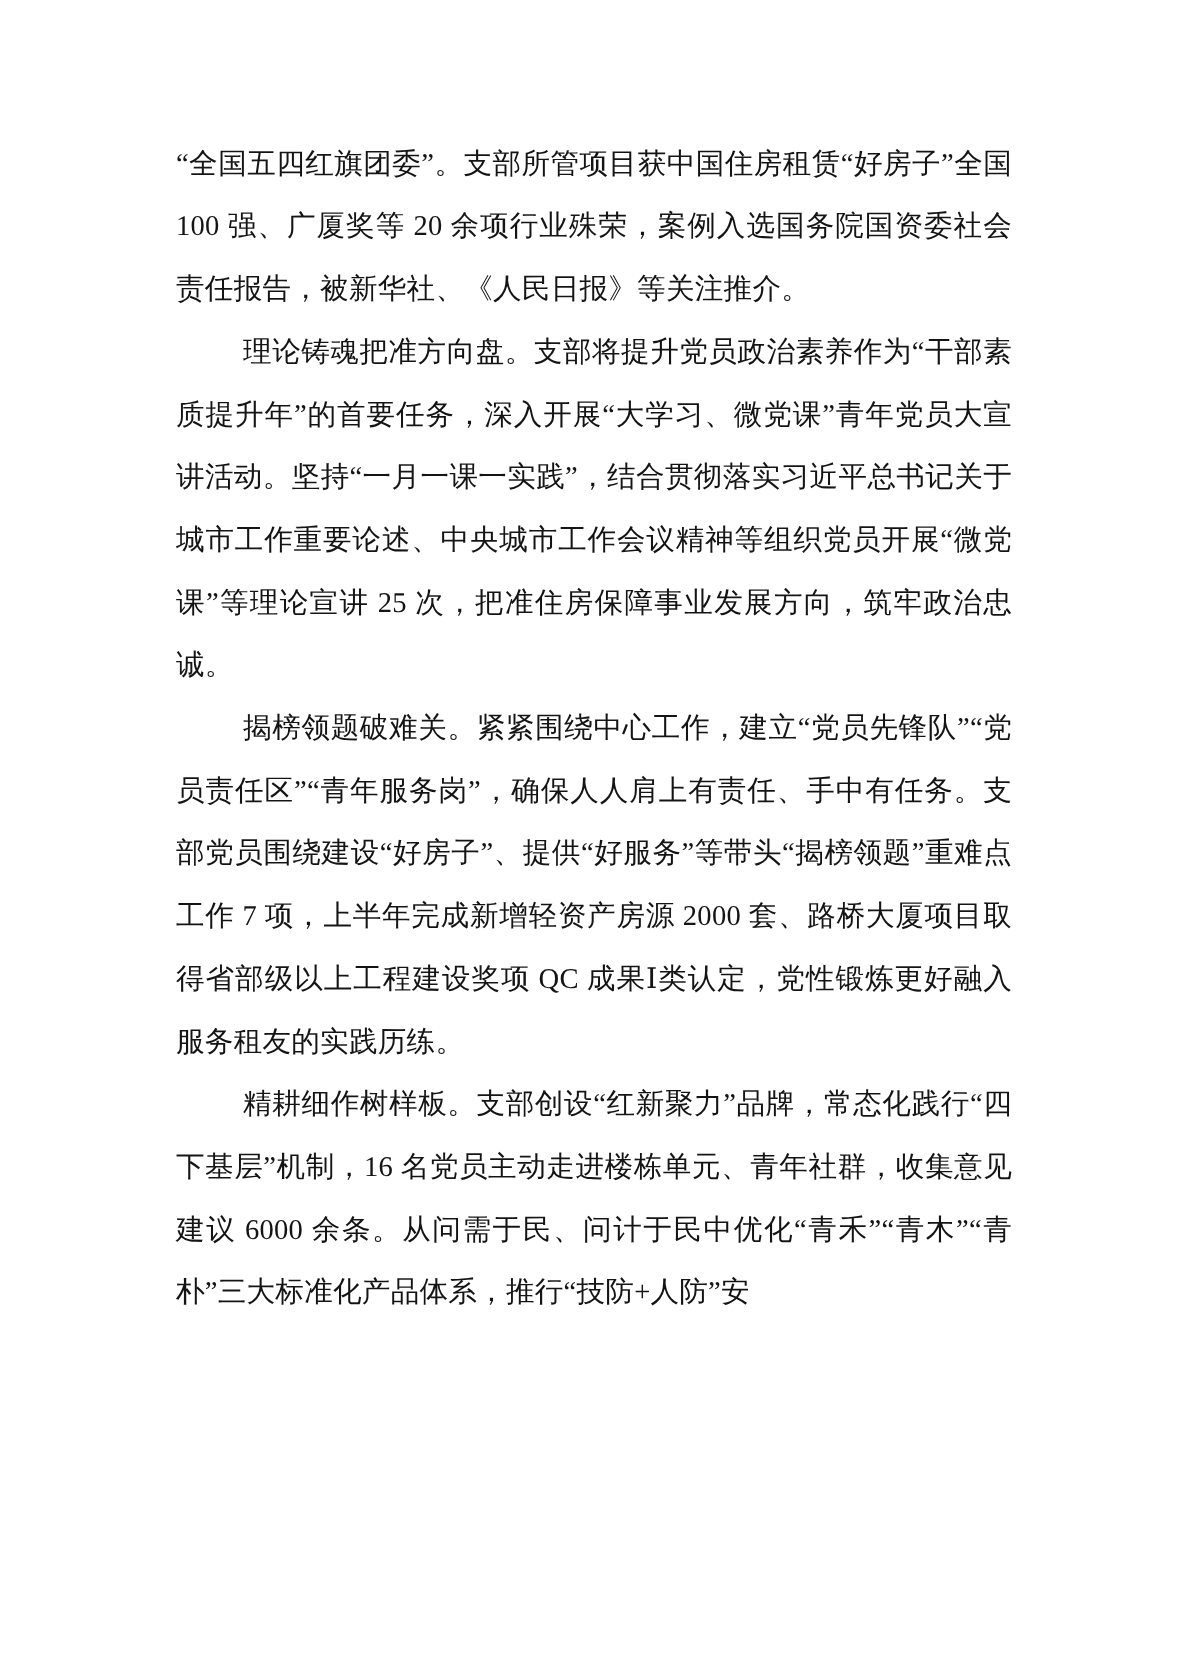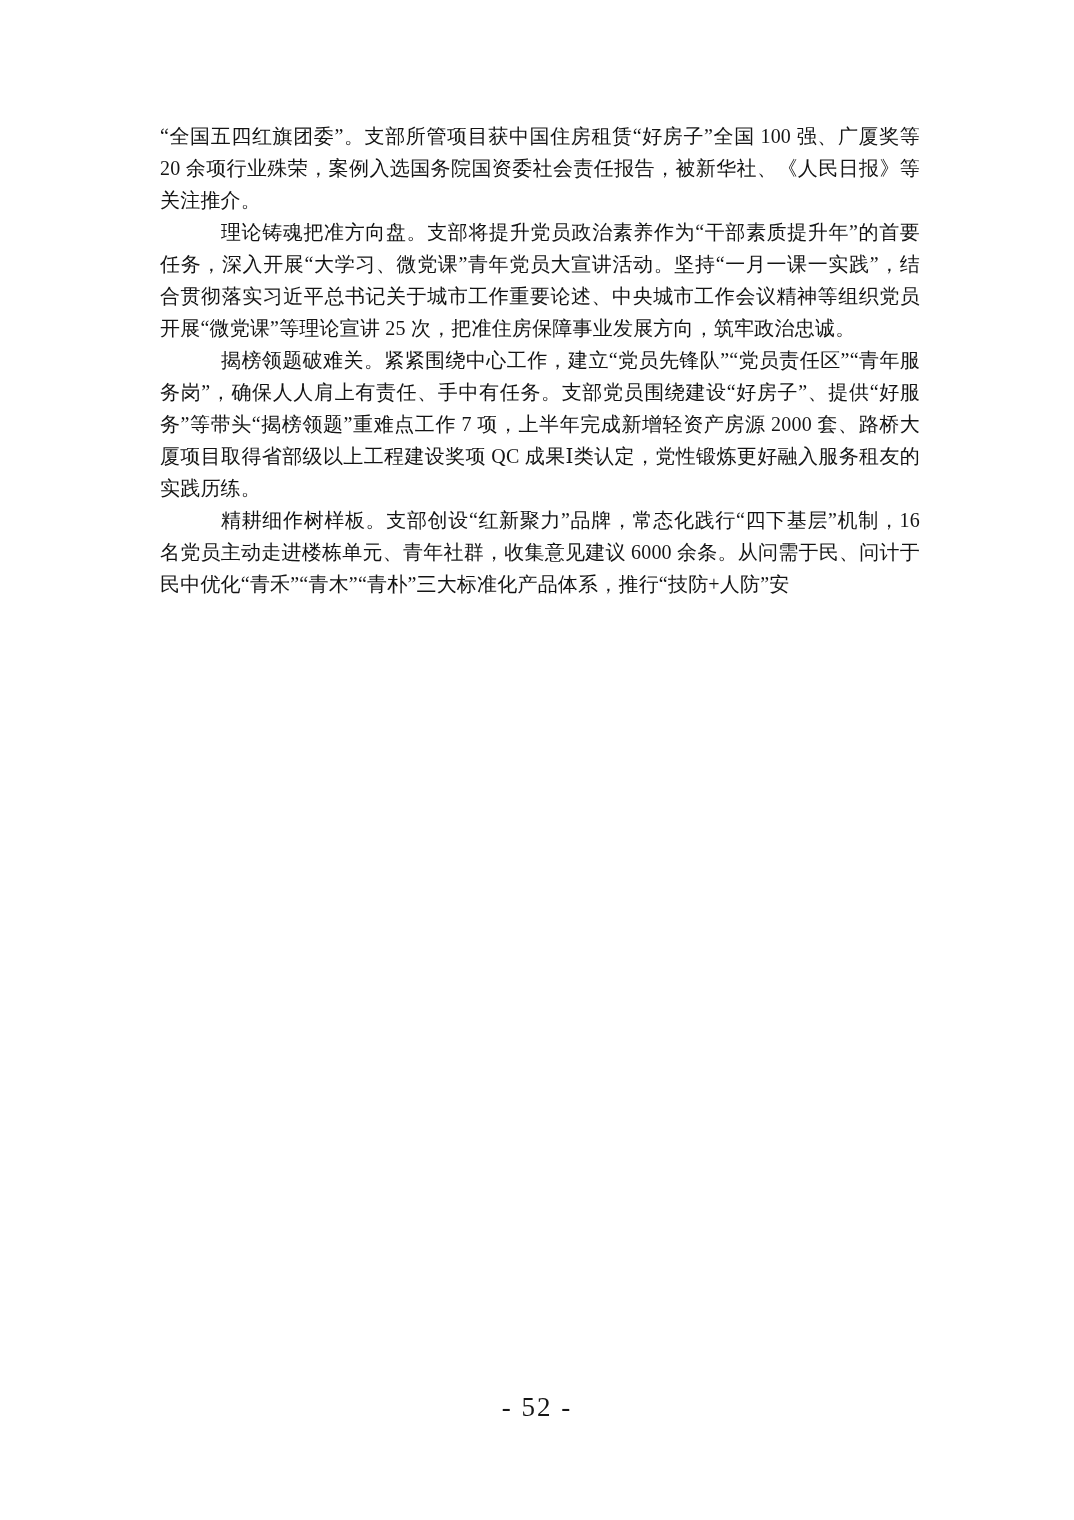--- a/index.html
+++ b/index.html
@@ -23,22 +23,22 @@
     background: #ffffff;
     overflow: hidden;
   }
   .content {
     position: absolute;
     left: 160px;
     top: 120px;
     width: 760px;
   }
   .para {
-    font-size: 20px;
-    line-height: 32px;
+    font-size: 26px;
+    line-height: 57px;
     text-align: justify;
     text-justify: inter-ideograph;
     margin: 0 0 0 0;
     letter-spacing: 0.2px;
     color: #141414;
   }
   .para + .para {
     margin-top: 0px;
   }
   .indent {
@@ -59,14 +59,13 @@
 </head>
 <body>
 
 <div class="page">
   <div class="content">
     <p class="para">“全国五四红旗团委”。支部所管项目获中国住房租赁“好房子”全国 100 强、广厦奖等 20 余项行业殊荣，案例入选国务院国资委社会责任报告，被新华社、《人民日报》等关注推介。</p>
     <p class="para indent">理论铸魂把准方向盘。支部将提升党员政治素养作为“干部素质提升年”的首要任务，深入开展“大学习、微党课”青年党员大宣讲活动。坚持“一月一课一实践”，结合贯彻落实习近平总书记关于城市工作重要论述、中央城市工作会议精神等组织党员开展“微党课”等理论宣讲 25 次，把准住房保障事业发展方向，筑牢政治忠诚。</p>
     <p class="para indent">揭榜领题破难关。紧紧围绕中心工作，建立“党员先锋队”“党员责任区”“青年服务岗”，确保人人肩上有责任、手中有任务。支部党员围绕建设“好房子”、提供“好服务”等带头“揭榜领题”重难点工作 7 项，上半年完成新增轻资产房源 2000 套、路桥大厦项目取得省部级以上工程建设奖项 QC 成果Ⅰ类认定，党性锻炼更好融入服务租友的实践历练。</p>
     <p class="para indent">精耕细作树样板。支部创设“红新聚力”品牌，常态化践行“四下基层”机制，16 名党员主动走进楼栋单元、青年社群，收集意见建议 6000 余条。从问需于民、问计于民中优化“青禾”“青木”“青朴”三大标准化产品体系，推行“技防+人防”安</p>
   </div>
-  <div class="footer">- 52 -</div>
 </div>
 
 </body></html>

